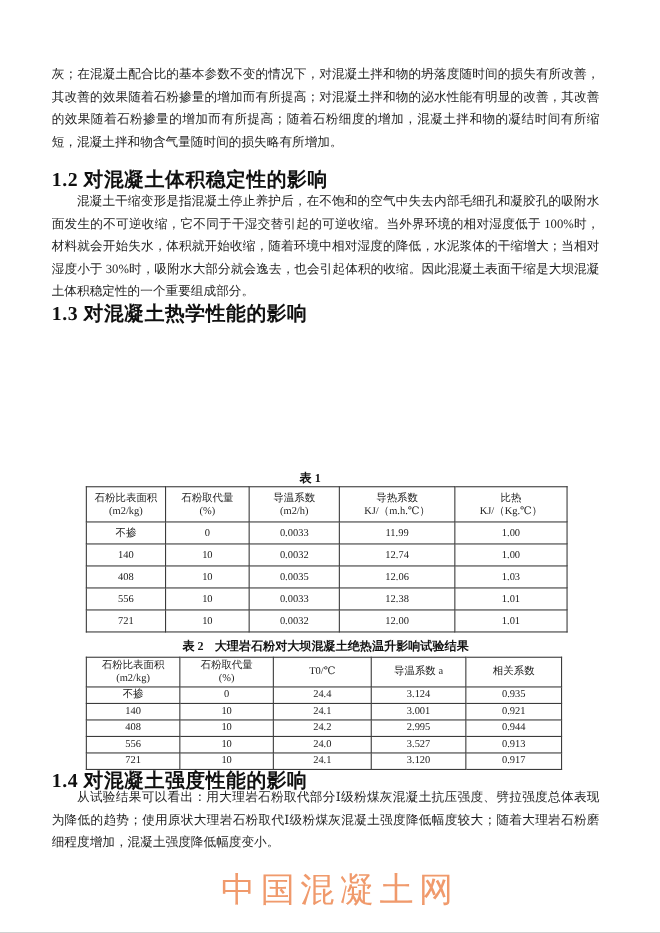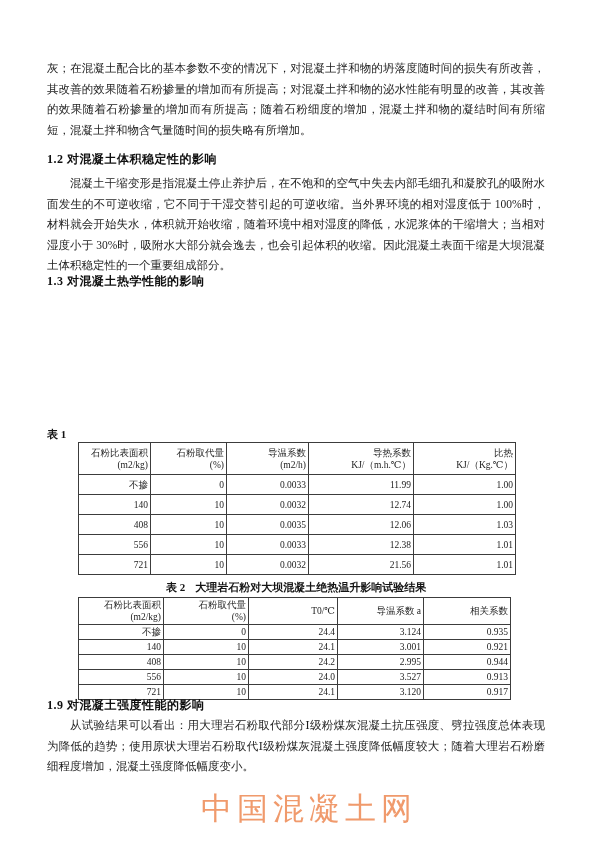--- a/index.html
+++ b/index.html
@@ -16,21 +16,21 @@
   }
   .block { position: absolute; left: 47px; width: 498px; }
   .body-text {
     font-size: 11.5px;
     line-height: 20.5px;
     text-align: justify;
     color: #1e1e1e;
   }
   .indent { text-indent: 2em; }
   .section-heading {
-    font-size: 12px;
+    font-size: 18px;
     font-weight: bold;
     color: #101010;
     letter-spacing: 0.5px;
   }
   .table-caption {
     position: absolute;
     left: 47px;
     width: 498px;
     display: flex;
     justify-content: center;
@@ -42,21 +42,21 @@
   .caption-gap-narrow { margin-right: 10px; }
   table.data-table {
     position: absolute;
     border-collapse: collapse;
     table-layout: fixed;
     font-size: 9.5px;
     color: #222;
   }
   table.data-table th, table.data-table td {
     border: 1px solid #3c3c3c;
-    text-align: right;
+    text-align: center;
     vertical-align: middle;
     font-weight: normal;
     padding: 1px 2px;
     white-space: pre-line;
     line-height: 12px;
   }
   #table1 { left: 78px; top: 442px; width: 437px; }
   #table1 th { height: 32px; }
   #table1 td { height: 20px; }
   #table1 col:nth-child(1) { width: 72px; }
@@ -92,21 +92,21 @@
 
   <p class="block body-text" style="top: 58px;">灰；在混凝土配合比的基本参数不变的情况下，对混凝土拌和物的坍落度随时间的损失有所改善，其改善的效果随着石粉掺量的增加而有所提高；对混凝土拌和物的泌水性能有明显的改善，其改善的效果随着石粉掺量的增加而有所提高；随着石粉细度的增加，混凝土拌和物的凝结时间有所缩短，混凝土拌和物含气量随时间的损失略有所增加。</p>
 
   <h2 class="block section-heading" style="top: 151px;">1.2 对混凝土体积稳定性的影响</h2>
 
   <p class="block body-text indent" style="top: 173px;">混凝土干缩变形是指混凝土停止养护后，在不饱和的空气中失去内部毛细孔和凝胶孔的吸附水面发生的不可逆收缩，它不同于干湿交替引起的可逆收缩。当外界环境的相对湿度低于 100%时，材料就会开始失水，体积就开始收缩，随着环境中相对湿度的降低，水泥浆体的干缩增大；当相对湿度小于 30%时，吸附水大部分就会逸去，也会引起体积的收缩。因此混凝土表面干缩是大坝混凝土体积稳定性的一个重要组成部分。</p>
 
   <h2 class="block section-heading" style="top: 273px;">1.3 对混凝土热学性能的影响</h2>
 
 
-  <div class="table-caption" style="top: 427px; flex-direction: column;">
+  <div class="table-caption" style="top: 427px;">
     <span class="caption-gap-wide">表 1</span>
   </div>
 
   <table id="table1" class="data-table" data-table="document.tables.table1">
     <colgroup>
         <col>
         <col>
         <col>
         <col>
         <col>
@@ -151,21 +151,21 @@
           <td>556</td>
           <td>10</td>
           <td>0.0033</td>
           <td>12.38</td>
           <td>1.01</td>
         </tr>
         <tr>
           <td>721</td>
           <td>10</td>
           <td>0.0032</td>
-          <td>21.56</td>
+          <td>12.00</td>
           <td>1.01</td>
         </tr>
       </tbody>
     </table>
 
   <div class="table-caption" style="top: 580px;">
     <span class="caption-gap-narrow">表 2</span>
     <span>大理岩石粉对大坝混凝土绝热温升影响试验结果</span>
   </div>
 
@@ -220,19 +220,19 @@
         <tr>
           <td>721</td>
           <td>10</td>
           <td>24.1</td>
           <td>3.120</td>
           <td>0.917</td>
         </tr>
       </tbody>
     </table>
 
-  <h2 class="block section-heading" style="top: 697px;">1.9 对混凝土强度性能的影响</h2>
+  <h2 class="block section-heading" style="top: 697px;">1.4 对混凝土强度性能的影响</h2>
 
   <p class="block body-text indent" style="top: 715px;">从试验结果可以看出：用大理岩石粉取代部分Ⅰ级粉煤灰混凝土抗压强度、劈拉强度总体表现为降低的趋势；使用原状大理岩石粉取代Ⅰ级粉煤灰混凝土强度降低幅度较大；随着大理岩石粉磨细程度增加，混凝土强度降低幅度变小。</p>
 
   <div class="watermark" style="color: rgb(240, 154, 108);">中国混凝土网</div>
 
 </div>
 
 </body></html>

